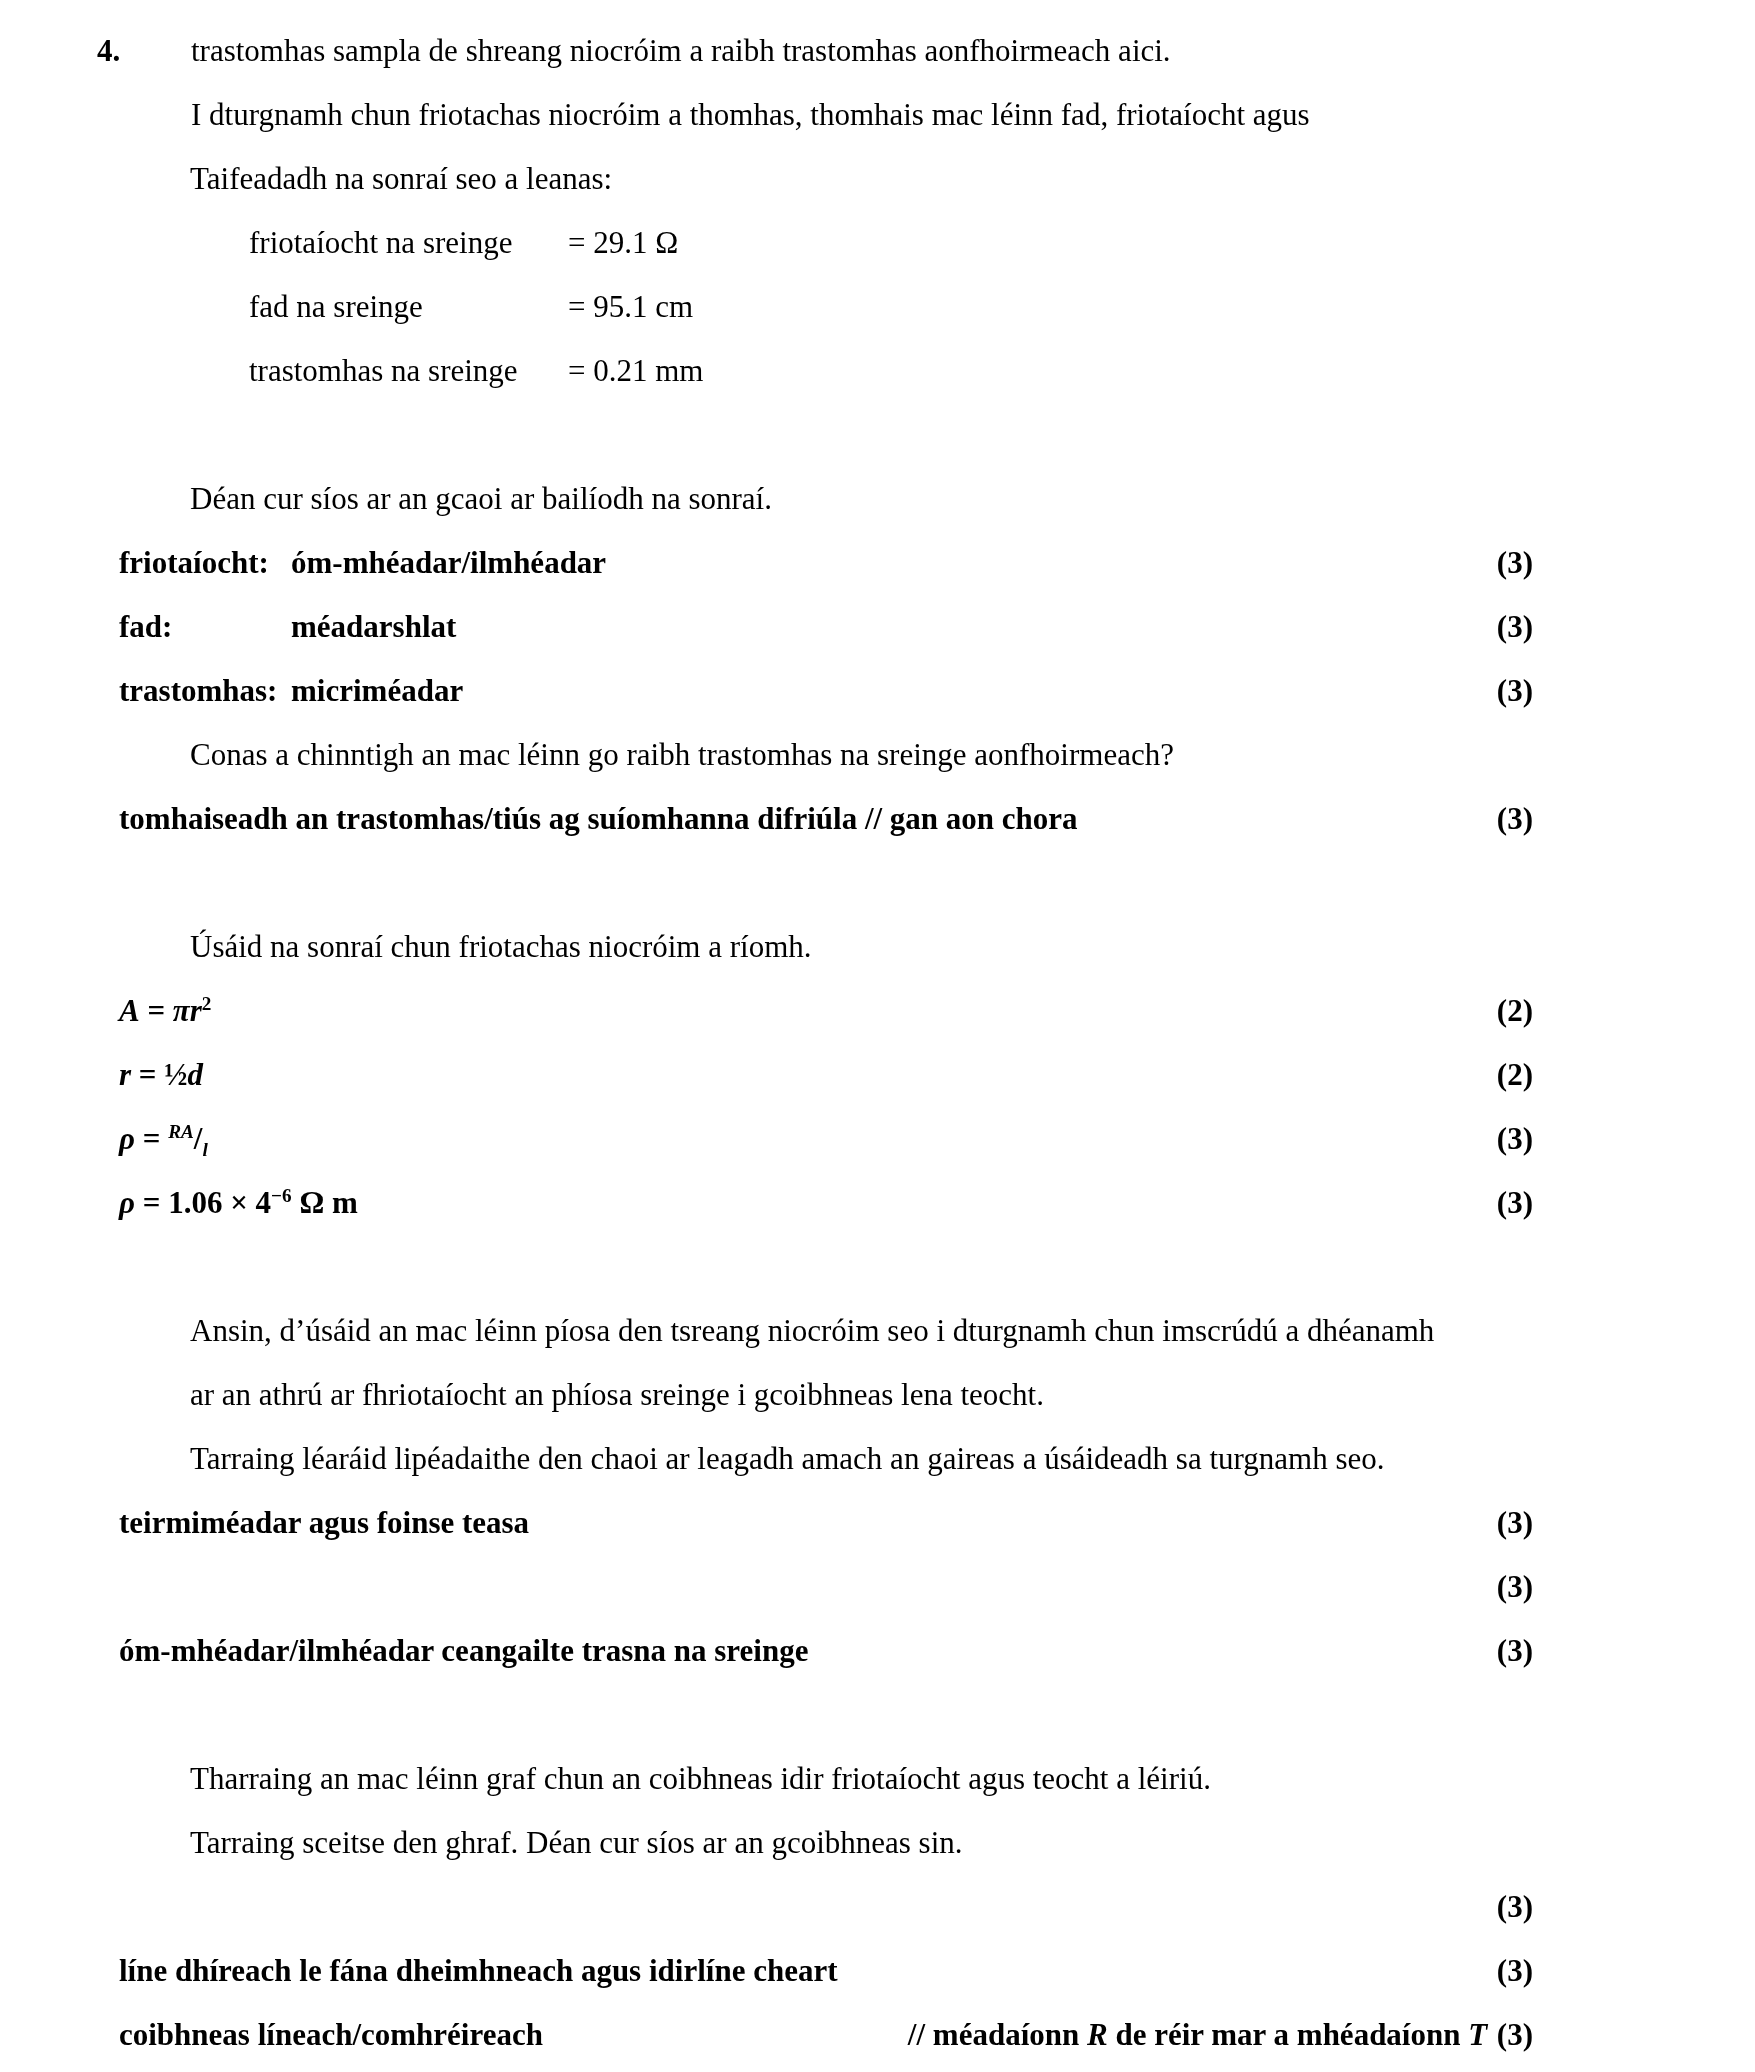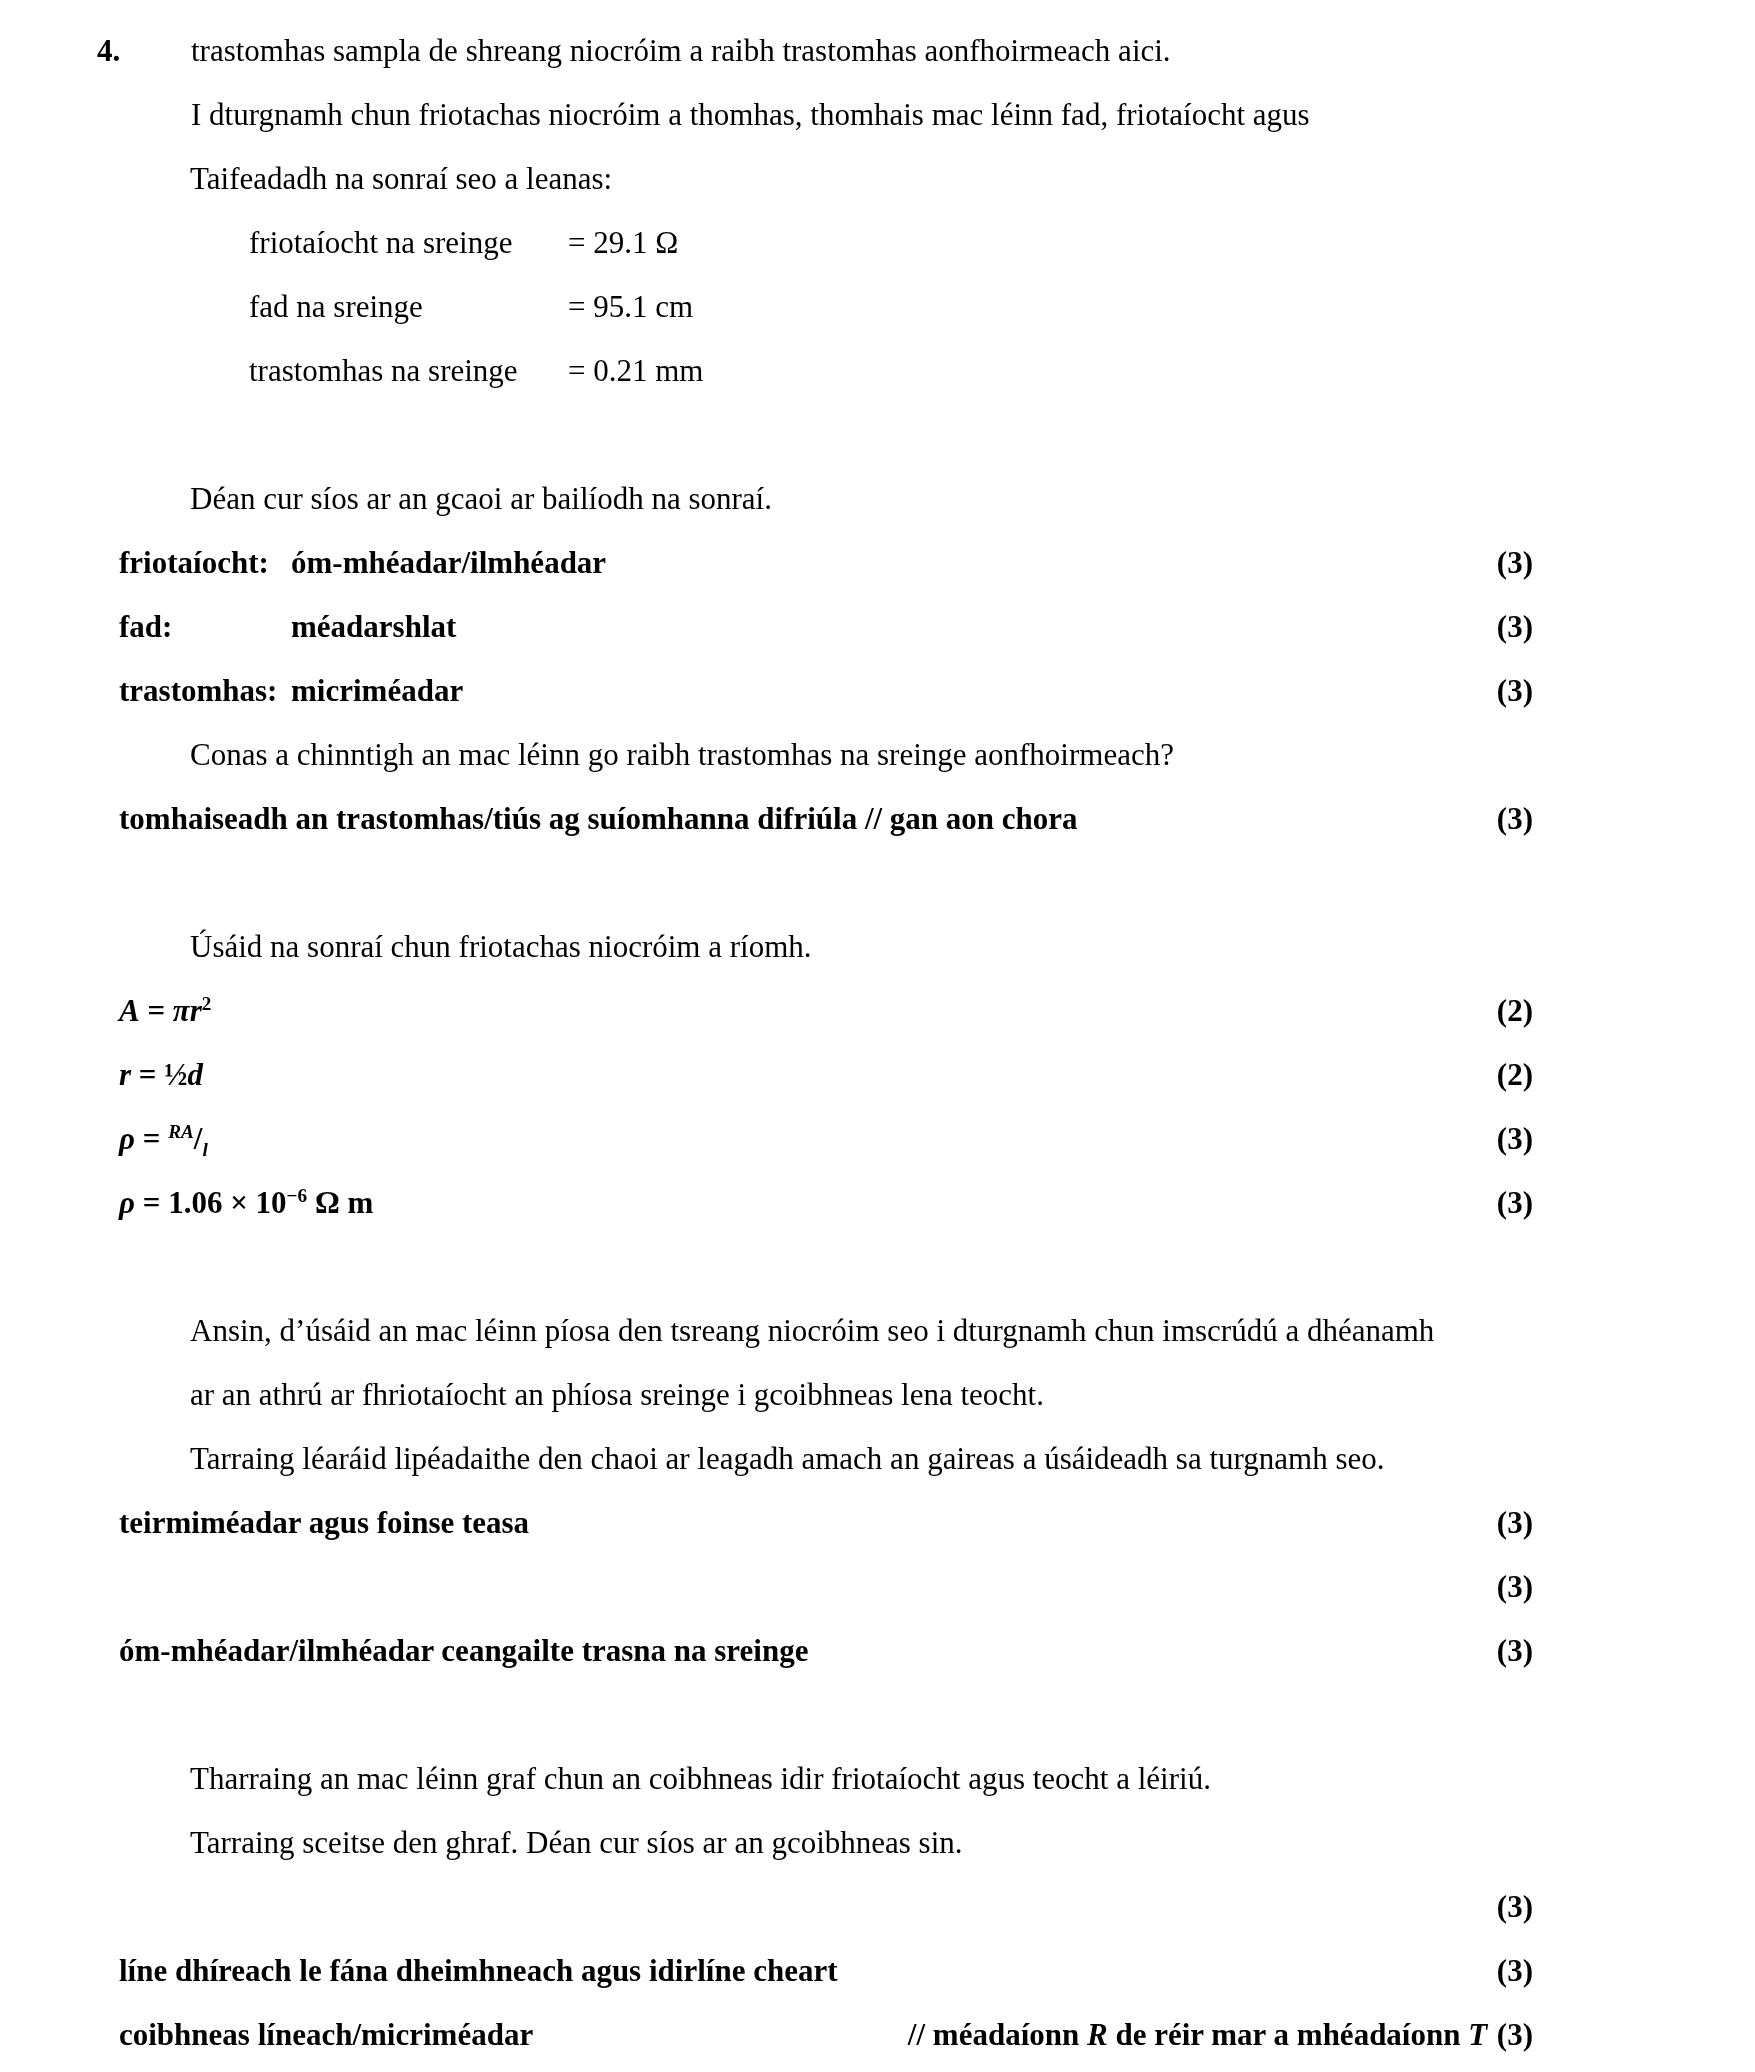--- a/index.html
+++ b/index.html
@@ -100,21 +100,21 @@
     <span class="mark">(2)</span>
   </div>
   <div class="line markrow b">
     <span>
       <span class="i">ρ</span><span> = </span><span class="fsup i">RA</span><span>/</span><span class="fsub i">l</span>
     </span>
     <span class="mark">(3)</span>
   </div>
   <div class="line markrow b">
     <span>
-      <span class="i">ρ</span><span> = </span><span>1.06 × 10</span><span class="fsup">−6</span><span> Ω m</span>
+      <span class="i">ρ</span><span> = </span><span>1.06 × 4</span><span class="fsup">−6</span><span> Ω m</span>
     </span>
     <span class="mark">(3)</span>
   </div>
 
   <div class="blank"></div>
 
   <div class="line ml-para">Ansin, d’úsáid an mac léinn píosa den tsreang niocróim seo i dturgnamh chun imscrúdú a dhéanamh</div>
   <div class="line ml-para">ar an athrú ar fhriotaíocht an phíosa sreinge i gcoibhneas lena teocht.</div>
   <div class="line ml-para">Tarraing léaráid lipéadaithe den chaoi ar leagadh amach an gaireas a úsáideadh sa turgnamh seo.</div>
 
@@ -138,21 +138,21 @@
   <div class="line ml-para">Tarraing sceitse den ghraf. Déan cur síos ar an gcoibhneas sin.</div>
 
   <div class="line markrow">
     <span class="mark">(3)</span>
   </div>
   <div class="line markrow">
     <span class="b">líne dhíreach le fána dheimhneach agus idirlíne cheart</span>
     <span class="mark">(3)</span>
   </div>
   <div class="line markrow b">
-    <span>coibhneas líneach/micriméadar</span>
+    <span>coibhneas líneach/comhréireach</span>
     <span class="push-right">
       <span>// méadaíonn </span><span class="i">R</span><span> de réir mar a mhéadaíonn </span><span class="i">T</span>
     </span>
     <span class="gap10"></span>
     <span class="b">(3)</span>
   </div>
 
 </div>
 
 

